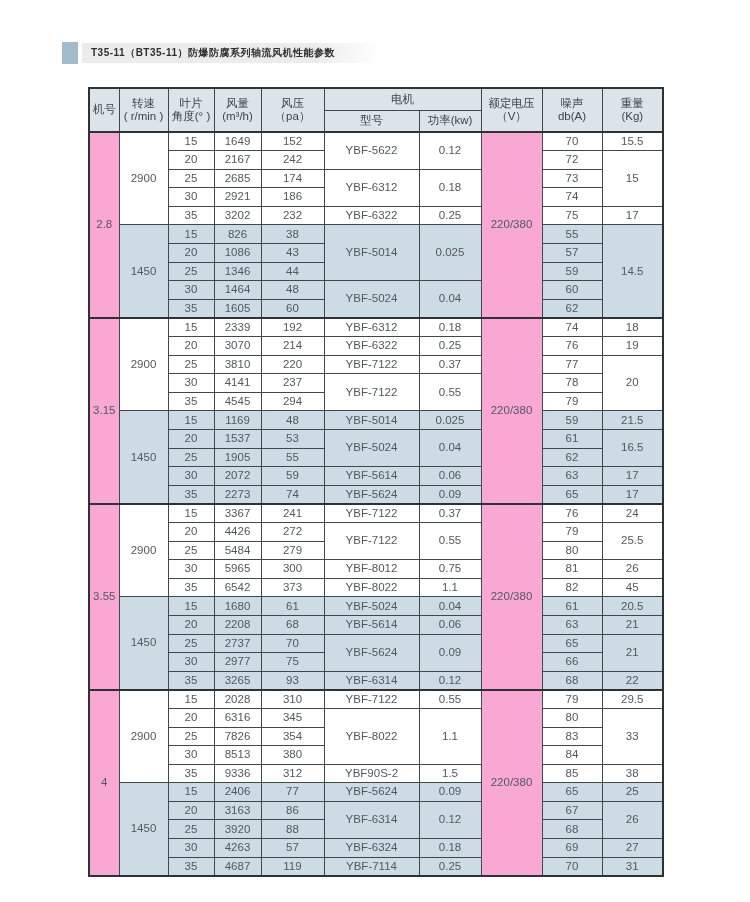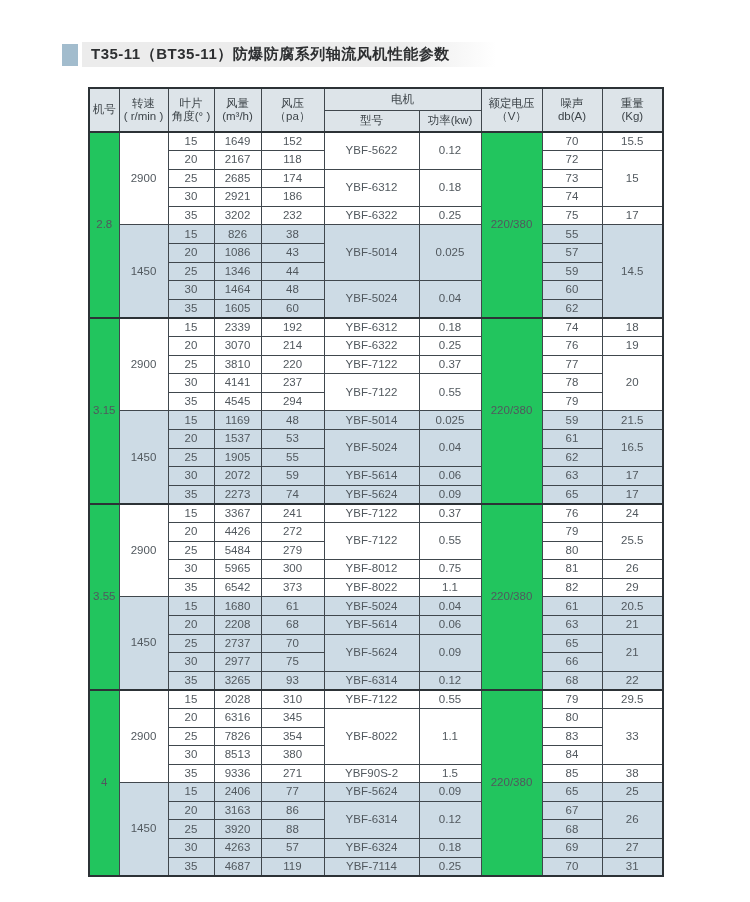--- a/index.html
+++ b/index.html
@@ -22,21 +22,21 @@
   }
   .title-bullet {
     display: inline-block;
     width: 16px;
     height: 22px;
     background: #a2bccd;
     margin-right: 4px;
     flex: 0 0 auto;
   }
   .title-text {
-    font-size: 15px;
+    font-size: 10px;
     font-weight: bold;
     color: #2d2f31;
     letter-spacing: 0.5px;
     padding: 3px 46px 3px 9px;
     background: linear-gradient(90deg, #ececec 0%, #ececec 78%, #ffffff 100%);
     white-space: nowrap;
   }
   
   .table-wrap {
     position: absolute;
@@ -63,21 +63,21 @@
   table.spec thead th {
     background: #dde4e9;
     font-weight: normal;
     color: #3d4449;
     font-size: 11.5px;
   }
   table.spec thead { border-bottom: 2px solid #2c3236; }
   table.spec tbody tr { height: 18.6px; }
   table.spec tbody td { background: #ffffff; }
   table.spec tbody tr.shade td { background: #cddbe5; }
-  table.spec tbody td.white-cell { background: #22c55e; }
+  table.spec tbody td.white-cell { background: #f9a8d4; }
   table.spec tbody tr.block-start td { border-top: 2px solid #2c3236; }
   .hdr-line { display: block; }
 </style>
 </head>
 <body>
 
 <div class="page">
 
   <div class="title-row">
     <span class="title-bullet"></span>
@@ -147,21 +147,21 @@
             <td>152</td>
             <td rowspan="2">YBF-5622</td>
             <td rowspan="2">0.12</td>
             <td rowspan="10" class="white-cell">220/380</td>
             <td>70</td>
             <td>15.5</td>
           </tr>
           <tr>
             <td>20</td>
             <td>2167</td>
-            <td>118</td>
+            <td>242</td>
             <td>72</td>
             <td rowspan="3">15</td>
           </tr>
           <tr>
             <td>25</td>
             <td>2685</td>
             <td>174</td>
             <td rowspan="2">YBF-6312</td>
             <td rowspan="2">0.18</td>
             <td>73</td>
@@ -340,21 +340,21 @@
             <td>81</td>
             <td>26</td>
           </tr>
           <tr>
             <td>35</td>
             <td>6542</td>
             <td>373</td>
             <td>YBF-8022</td>
             <td>1.1</td>
             <td>82</td>
-            <td>29</td>
+            <td>45</td>
           </tr>
           <tr class="shade">
             <td rowspan="5">1450</td>
             <td>15</td>
             <td>1680</td>
             <td>61</td>
             <td>YBF-5024</td>
             <td>0.04</td>
             <td>61</td>
             <td>20.5</td>
@@ -421,21 +421,21 @@
           </tr>
           <tr>
             <td>30</td>
             <td>8513</td>
             <td>380</td>
             <td>84</td>
           </tr>
           <tr>
             <td>35</td>
             <td>9336</td>
-            <td>271</td>
+            <td>312</td>
             <td>YBF90S-2</td>
             <td>1.5</td>
             <td>85</td>
             <td>38</td>
           </tr>
           <tr class="shade">
             <td rowspan="5">1450</td>
             <td>15</td>
             <td>2406</td>
             <td>77</td>

